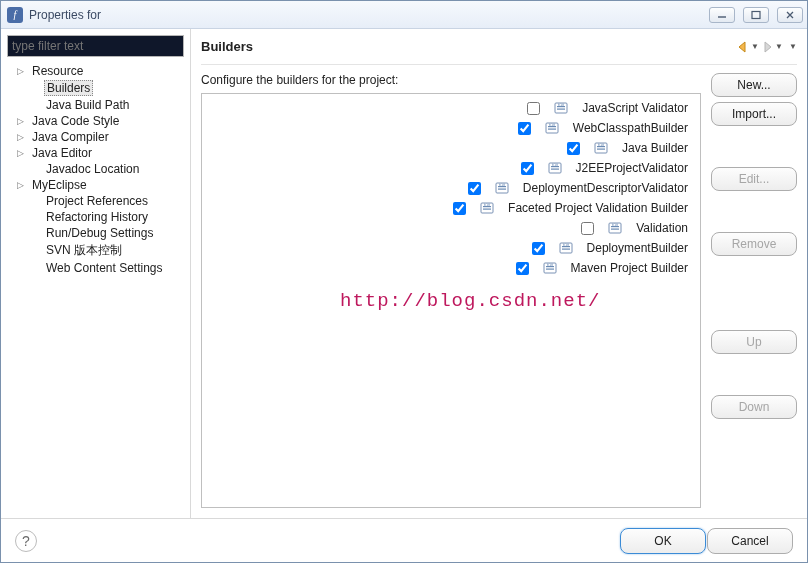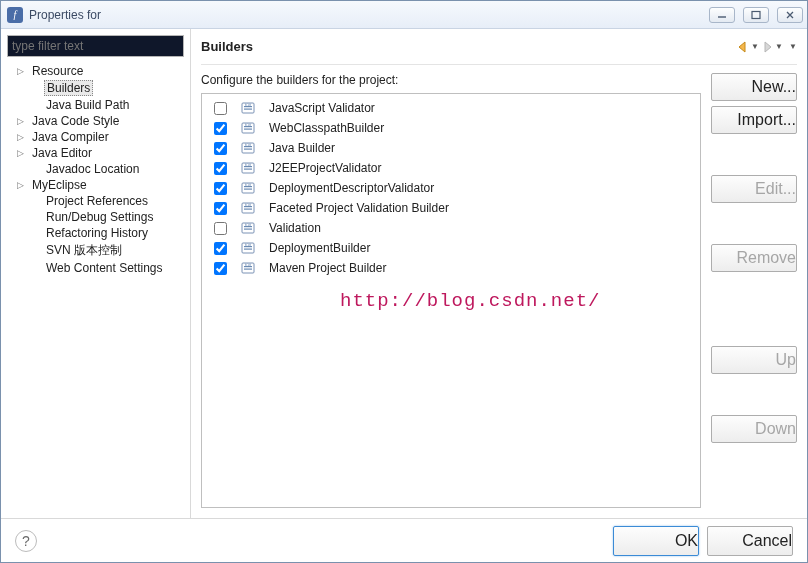--- a/index.html
+++ b/index.html
@@ -111,62 +111,63 @@
     flex: 1;
     border: 1px solid #bfbfbf;
     background: #fff;
     padding: 4px 6px;
     overflow: auto;
   }
   .builder-row {
     display: flex; align-items: center;
     padding: 2px 6px;
     gap: 13px;
+    justify-content: flex-end;
   }
   .builder-row input[type=checkbox] {
     width: 13px; height: 13px; margin: 0;
   }
   .builder-icon {
     width: 16px; height: 16px;
     display: inline-flex; align-items: center; justify-content: center;
   }
   .builder-icon svg { width: 16px; height: 16px; }
 
   .side-buttons {
     width: 86px;
     display: flex; flex-direction: column; gap: 5px;
   }
   .btn {
     border: 1px solid #adadad;
     background: linear-gradient(#fdfdfd, #ededed);
-    border-radius: 2px;
+    border-radius: 8px;
     padding: 4px 0;
-    text-align: right;
+    text-align: center;
     cursor: default;
-    font-size: 16px;
+    font-size: 12px;
   }
   .btn.disabled { color: #a6a6a6; margin-top: 36px; }
   .side-gap { height: 28px; }
 
   .footer {
     height: 44px;
     border-top: 1px solid #d9d9d9;
     display: flex;
     align-items: center;
     padding: 0 14px;
   }
   .help-icon {
     width: 22px; height: 22px;
     border: 1px solid #bcbcbc;
     border-radius: 50%;
     display: flex; align-items: center; justify-content: center;
     color: #6a6a6a; font-size: 14px;
   }
   .footer-spacer { flex: 1; }
-  .footer .btn { width: 86px; margin-left: 8px; padding: 5px 0; }
+  .footer .btn { width: 86px; margin-left: 1px; padding: 5px 0; }
   .footer .btn.primary {
     border: 1px solid #3b8bd6;
     box-shadow: 0 0 2px rgba(59,139,214,0.6);
   }
 
   .watermark {
     position: absolute;
     left: 340px; top: 290px;
     color: #be185d;
     font-family: "Courier New", monospace;
@@ -233,25 +234,25 @@
         <div class="tree-item">
           <span class="expander">▷</span>
           <span class="lbl">MyEclipse</span>
         </div>
         <div class="tree-item child">
           <span class="expander"></span>
           <span class="lbl">Project References</span>
         </div>
         <div class="tree-item child">
           <span class="expander"></span>
+          <span class="lbl">Refactoring History</span>
+        </div>
+        <div class="tree-item child">
+          <span class="expander"></span>
           <span class="lbl">Run/Debug Settings</span>
-        </div>
-        <div class="tree-item child">
-          <span class="expander"></span>
-          <span class="lbl">Refactoring History</span>
         </div>
         <div class="tree-item child">
           <span class="expander"></span>
           <span class="lbl">SVN 版本控制</span>
         </div>
         <div class="tree-item child">
           <span class="expander"></span>
           <span class="lbl">Web Content Settings</span>
         </div>
       </div>

